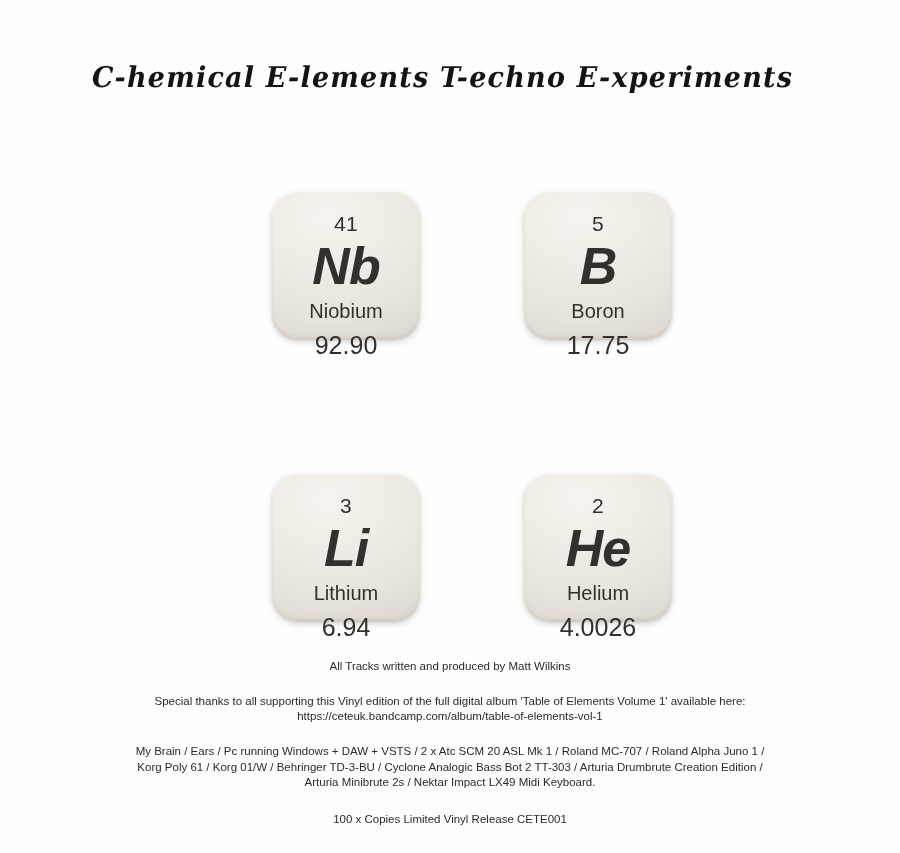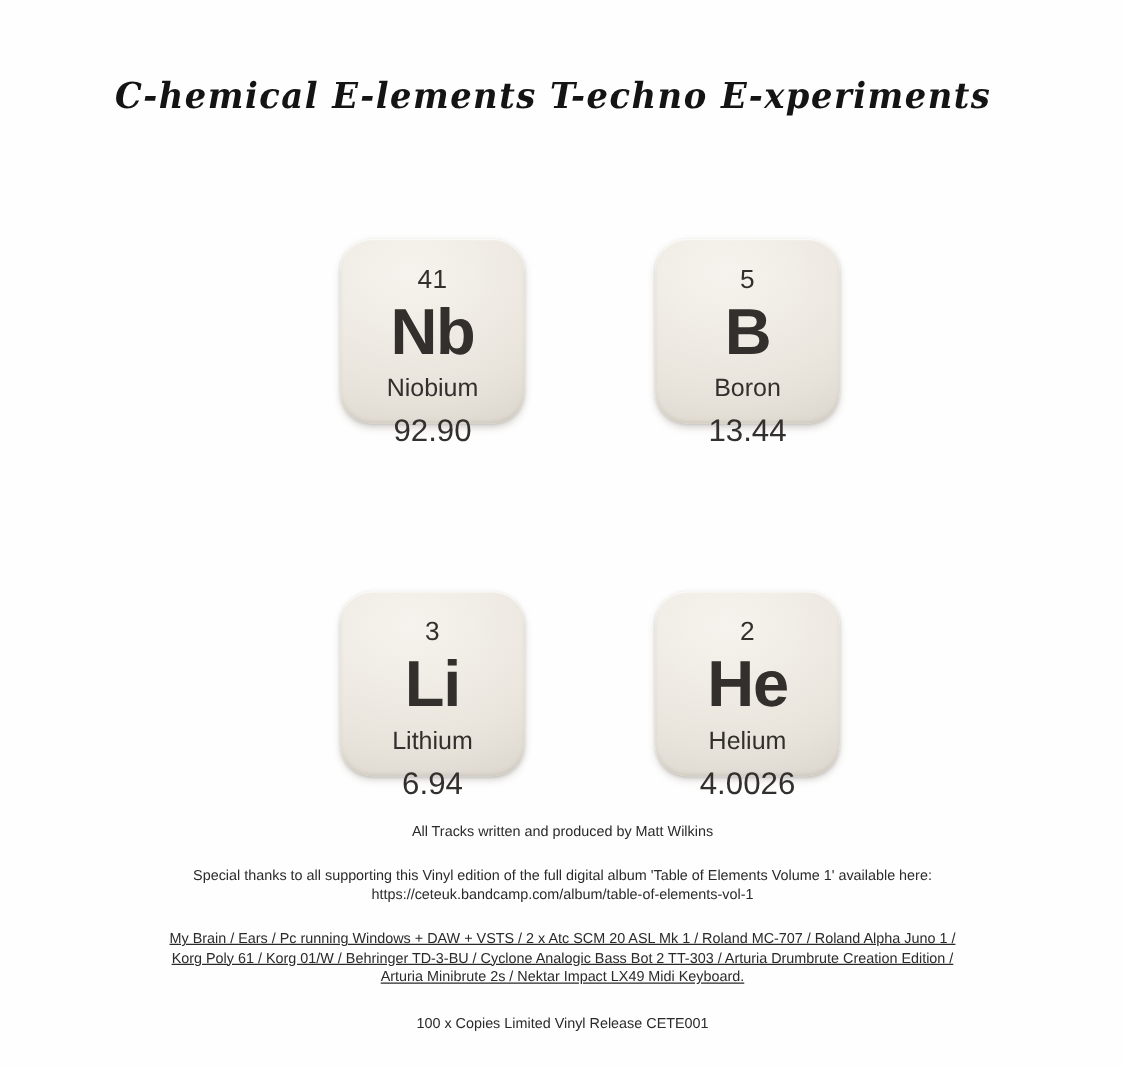--- a/index.html
+++ b/index.html
@@ -74,20 +74,21 @@
     margin-top: 16px;
     letter-spacing: 0.3px;
   }
   .tile .symbol {
     font-size: 52px;
     font-weight: bold;
     color: #332f2c;
     line-height: 1;
     margin-top: 6px;
     letter-spacing: -1px;
+    font-style: italic;
   }
   .tile .el-name {
     font-size: 20px;
     color: #332f2c;
     line-height: 1;
     margin-top: 9px;
   }
   .tile .mass {
     font-size: 25px;
     color: #332f2c;
@@ -105,21 +106,21 @@
     color: #2a2a2a;
   }
   .credit-block {
     font-size: 11.5px;
     line-height: 15px;
   }
   .c-produced { margin-bottom: 20px; }
   .c-thanks   { margin-bottom: 20px; }
   .c-created  { margin-bottom: 19px; }
   .c-gear     { margin-bottom: 21px; }
-  .c-gear div { line-height: 15.5px; text-decoration: underline; }
+  .c-gear div { line-height: 15.5px; }
   .c-footer div { line-height: 15.5px; }
 </style>
 </head>
 <body>
 
 <div class="title-wrap">
   <div class="album-title">C-hemical E-lements T-echno  E-xperiments</div>
 </div>
 
 <div class="tiles">
@@ -128,21 +129,21 @@
     <div class="atomic-number">41</div>
     <div class="symbol">Nb</div>
     <div class="el-name">Niobium</div>
     <div class="mass">92.90</div>
   </div>
 
   <div class="tile">
     <div class="atomic-number">5</div>
     <div class="symbol">B</div>
     <div class="el-name">Boron</div>
-    <div class="mass">13.44</div>
+    <div class="mass">17.75</div>
   </div>
 
   <div class="tile">
     <div class="atomic-number">3</div>
     <div class="symbol">Li</div>
     <div class="el-name">Lithium</div>
     <div class="mass">6.94</div>
   </div>
 
   <div class="tile">

